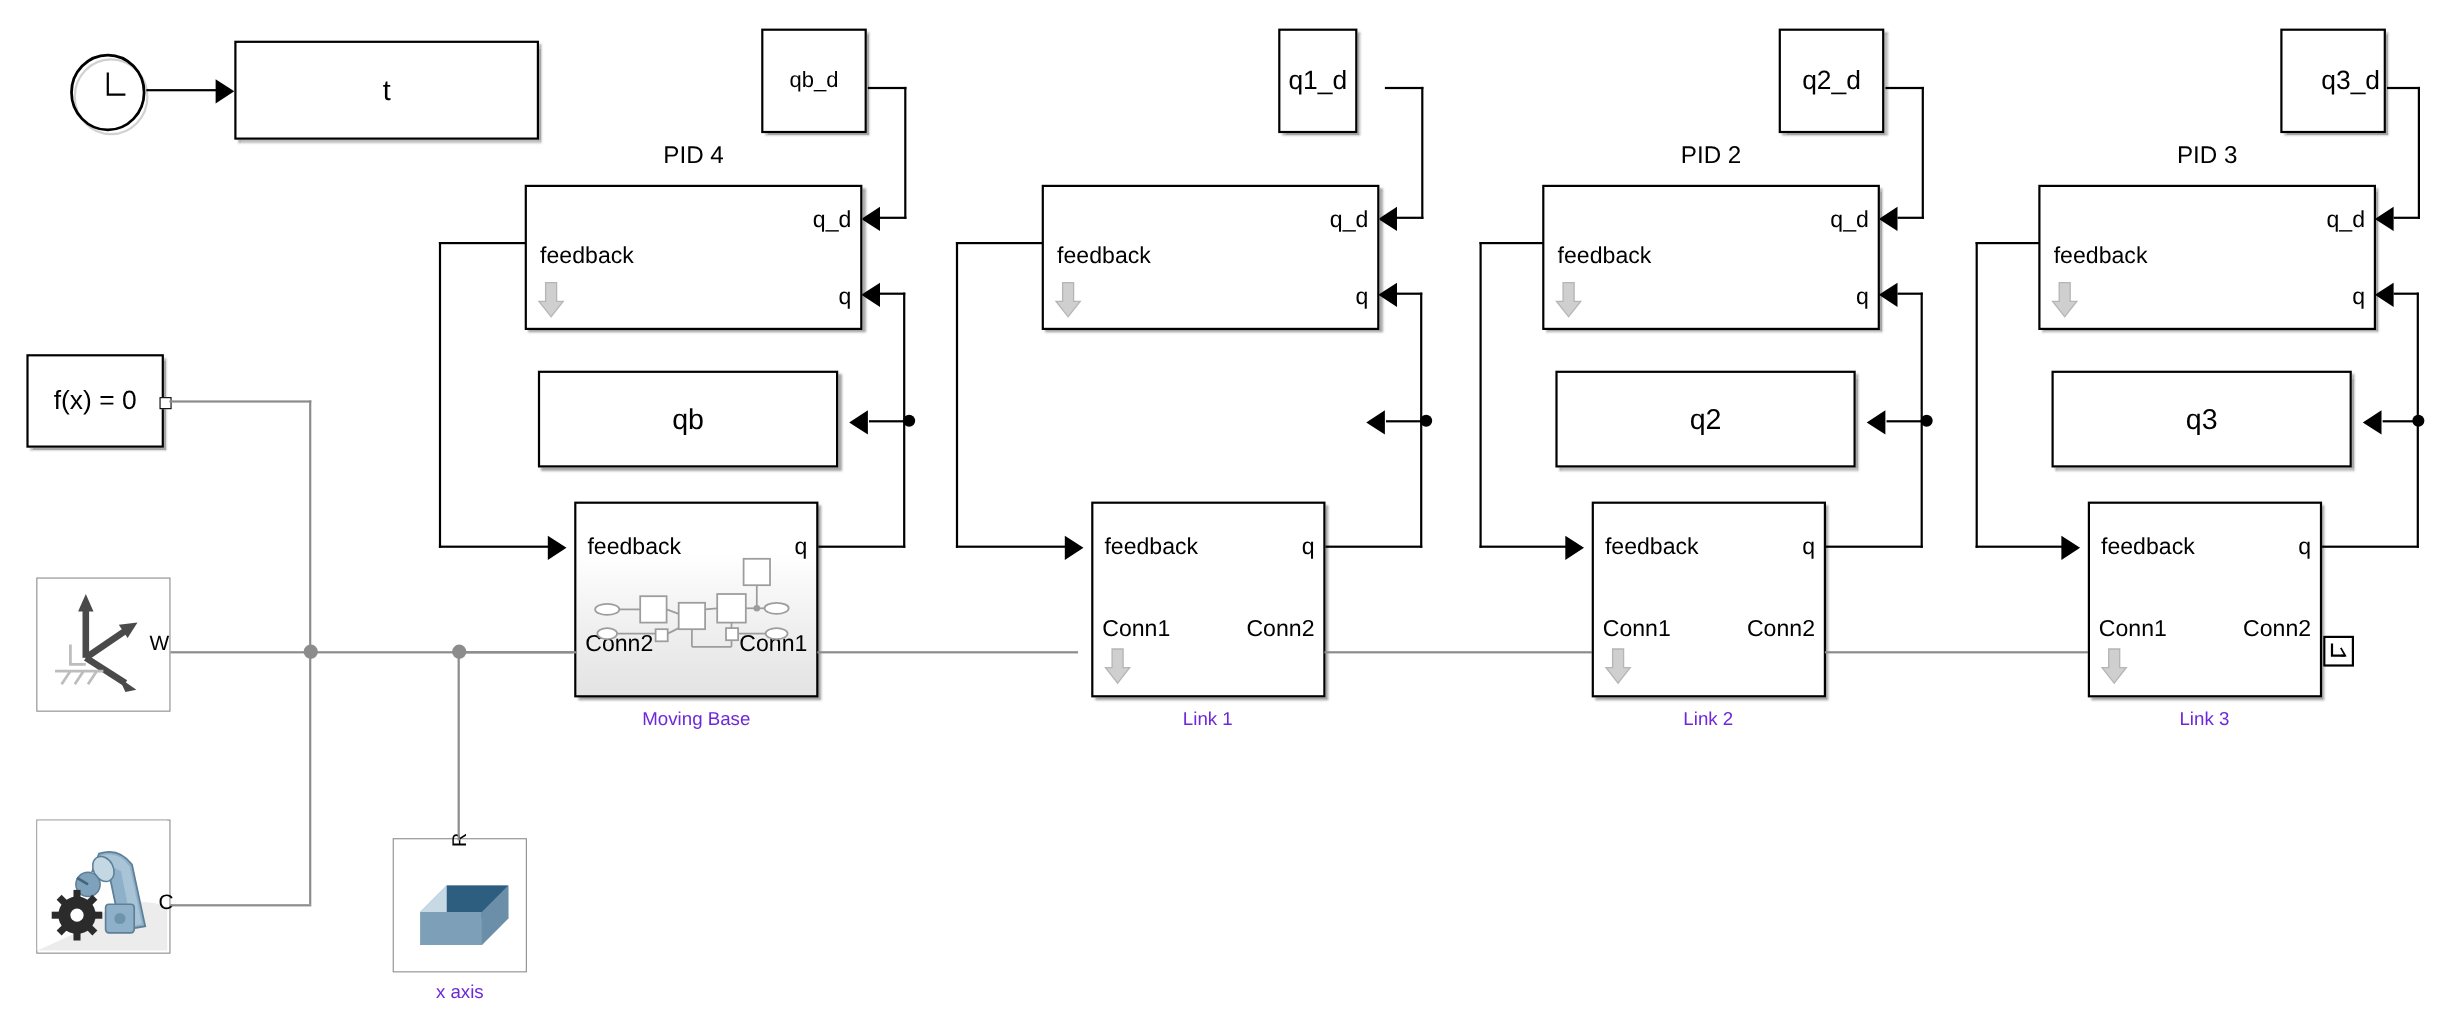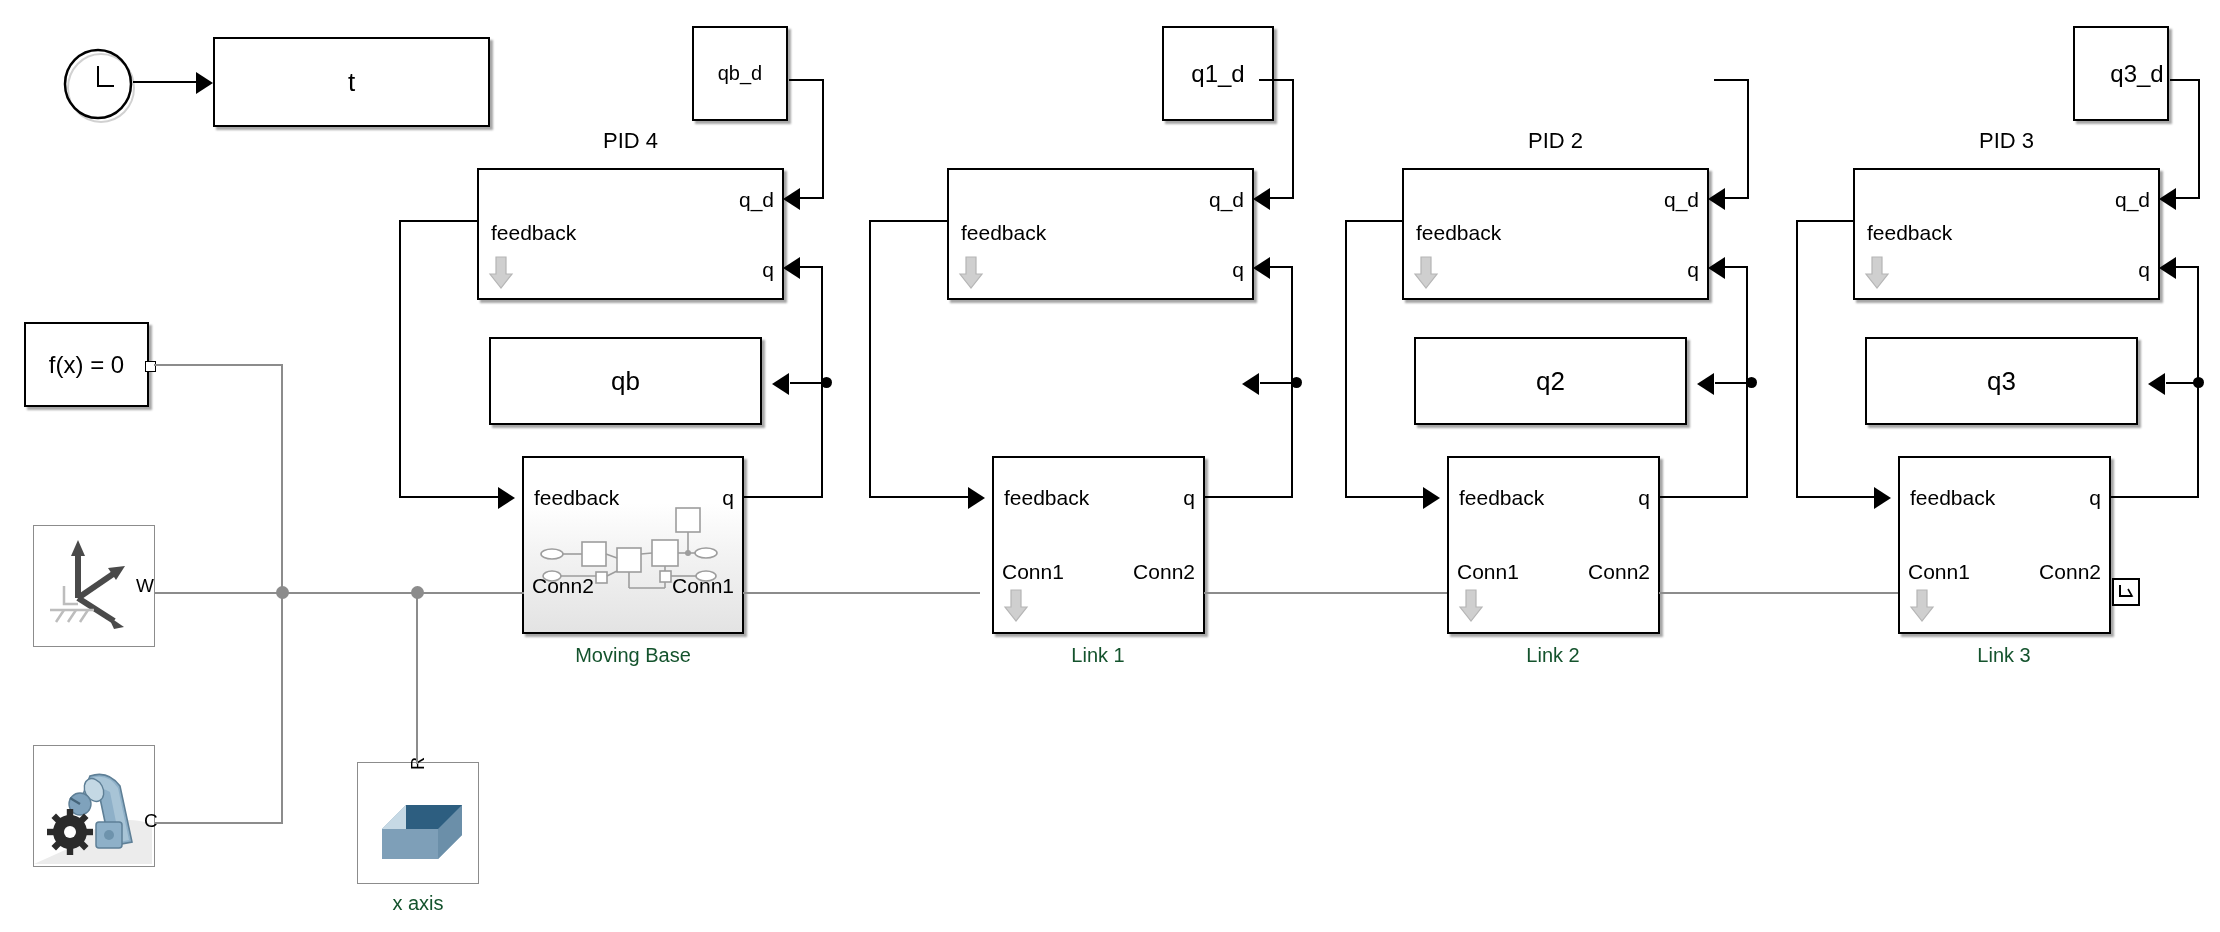--- a/index.html
+++ b/index.html
@@ -35,22 +35,22 @@
     background:linear-gradient(180deg,#ffffff 0%,#ffffff 26%,#f3f3f3 55%,#e3e3e3 100%);
   }
   .ctr{
     position:absolute;inset:0;
     display:flex;align-items:center;justify-content:center;
     font-size:26px;color:#000;
   }
   .lbl-below{
     position:absolute;
     text-align:center;
-    font-size:20px;
-    color:#14532d;
+    font-size:17px;
+    color:#6d28d9;
     white-space:nowrap;
   }
   .lbl-above{
     position:absolute;
     text-align:center;
     font-size:22px;
     color:#000;
     white-space:nowrap;
   }
   
@@ -260,21 +260,21 @@
 
   <div class="wire h" style="left:744px;top:496px;width:79px;"></div>
   <div class="wire v" style="left:821px;top:266px;height:232px;"></div>
   <div class="wire h" style="left:800px;top:266px;width:23px;"></div>
   <div class="arr-l" style="left:783px;top:257px;"></div>
 
   <div class="pwire h" style="left:416px;top:592px;width:108px;"></div>
 
   <div class="pwire h" style="left:743px;top:592px;width:237px;"></div>
 
-  <div class="blk sig-blk" style="left:1162px;top:26px;width:112px;height:95px;">
+  <div class="blk sig-blk" style="left:1162px;top:26px;width:72px;height:95px;">
     <div class="ctr" style="font-size:24px;">q1_d</div>
   </div>
   <div class="wire h" style="left:1259px;top:79px;width:35px;"></div>
   <div class="wire v" style="left:1292px;top:79px;height:120px;"></div>
   <div class="wire h" style="left:1270px;top:197px;width:24px;"></div>
   <div class="arr-l" style="left:1253px;top:188px;"></div>
 
   <div class="lbl-above" style="left:947px;top:128px;width:307px;margin-top:36px;">PID 1</div>
   <div class="blk sub-blk" style="left:947px;top:168px;width:307px;height:132px;">
     <div class="port-txt" style="left:12px;top:52px;">feedback</div>
@@ -309,20 +309,23 @@
   <div class="wire h" style="left:869px;top:496px;width:103px;"></div>
   <div class="arr-r" style="left:968px;top:487px;"></div>
 
   <div class="wire h" style="left:1205px;top:496px;width:88px;"></div>
   <div class="wire v" style="left:1291px;top:266px;height:232px;"></div>
   <div class="wire h" style="left:1270px;top:266px;width:23px;"></div>
   <div class="arr-l" style="left:1253px;top:257px;"></div>
 
   <div class="pwire h" style="left:1204px;top:592px;width:257px;"></div>
 
+  <div class="blk sig-blk" style="left:1617px;top:26px;width:96px;height:95px;">
+    <div class="ctr" style="font-size:24px;">q2_d</div>
+  </div>
   <div class="wire h" style="left:1714px;top:79px;width:35px;"></div>
   <div class="wire v" style="left:1747px;top:79px;height:120px;"></div>
   <div class="wire h" style="left:1725px;top:197px;width:24px;"></div>
   <div class="arr-l" style="left:1708px;top:188px;"></div>
 
   <div class="lbl-above" style="left:1402px;top:128px;width:307px;">PID 2</div>
   <div class="blk sub-blk" style="left:1402px;top:168px;width:307px;height:132px;">
     <div class="port-txt" style="left:12px;top:52px;">feedback</div>
     <div class="port-txt" style="right:8px;top:19px;">q_d</div>
     <div class="port-txt" style="right:8px;top:89px;">q</div>

